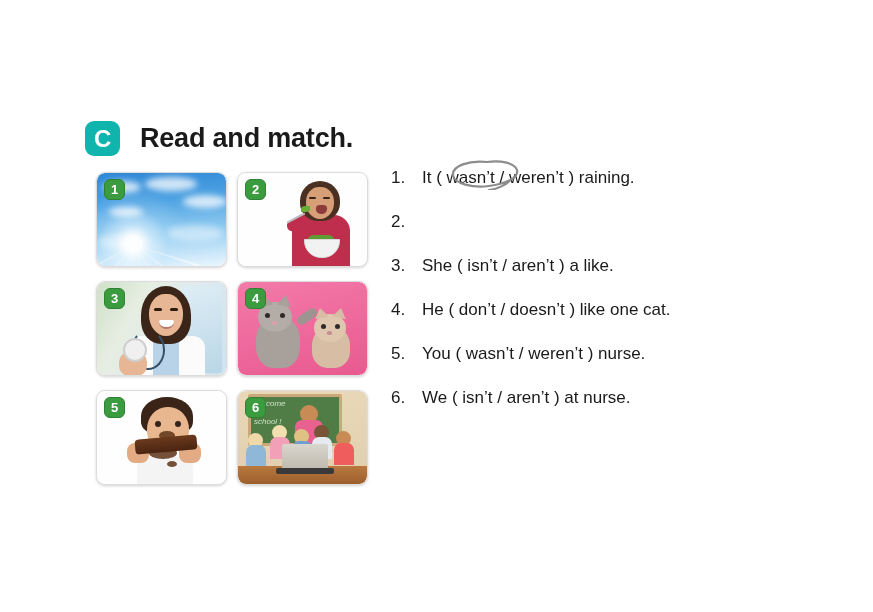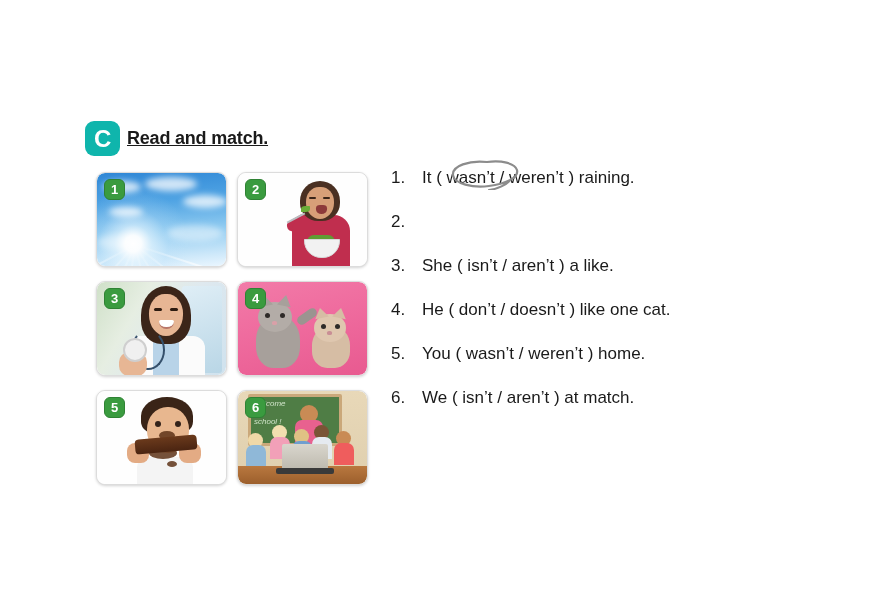--- a/index.html
+++ b/index.html
@@ -31,27 +31,26 @@
     color: #ffffff;
     font-size: 24px;
     font-weight: bold;
     display: flex;
     align-items: center;
     justify-content: center;
     line-height: 1;
     letter-spacing: -0.5px;
   }
   .section-title {
-    margin-left: 7px;
-    font-size: 18px;
+    margin-left: 20px;
+    font-size: 27px;
     font-weight: bold;
     color: #1a1a1a;
     letter-spacing: -0.2px;
     white-space: nowrap;
-    text-decoration: underline;
   }
 
   
   .grid {
     position: absolute;
     left: 96px;
     top: 172px;
     width: 272px;
     display: grid;
     grid-template-columns: 131px 131px;
@@ -416,20 +415,20 @@
     <span class="q-text">She ( isn’t / aren’t ) a like.</span>
   </div>
 
   <div class="q-row">
     <span class="q-num">4.</span>
     <span class="q-text">He ( don’t / doesn’t ) like one cat.</span>
   </div>
 
   <div class="q-row">
     <span class="q-num">5.</span>
-    <span class="q-text">You ( wasn’t / weren’t ) home.</span>
+    <span class="q-text">You ( wasn’t / weren’t ) nurse.</span>
   </div>
 
   <div class="q-row">
     <span class="q-num">6.</span>
-    <span class="q-text">We ( isn’t / aren’t ) at match.</span>
+    <span class="q-text">We ( isn’t / aren’t ) at nurse.</span>
   </div>
 </div>
 
 </body></html>

